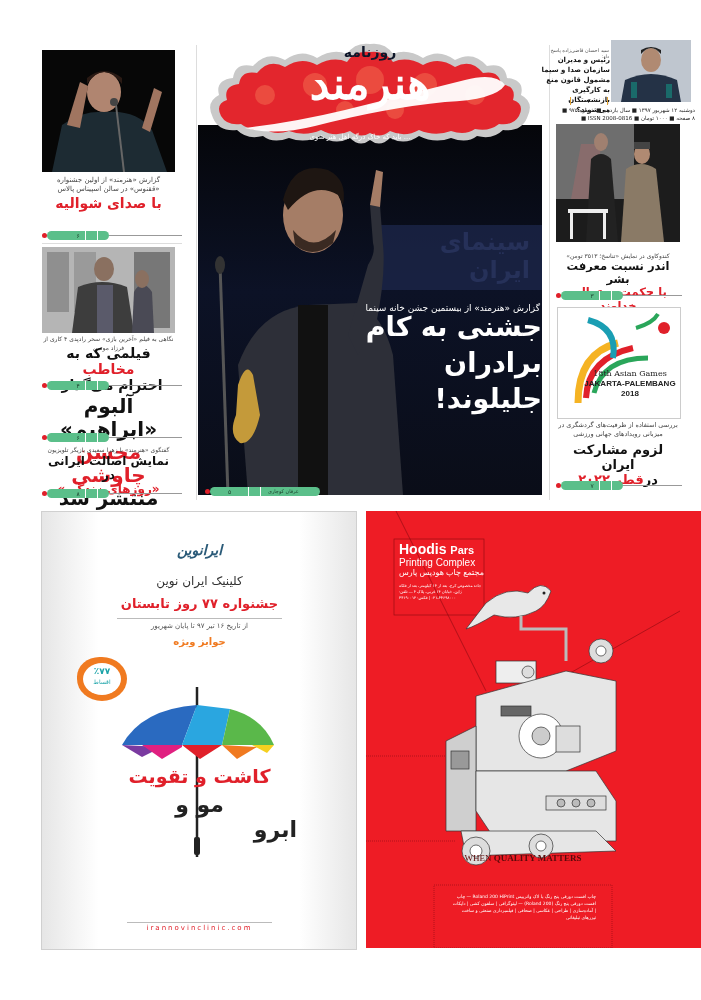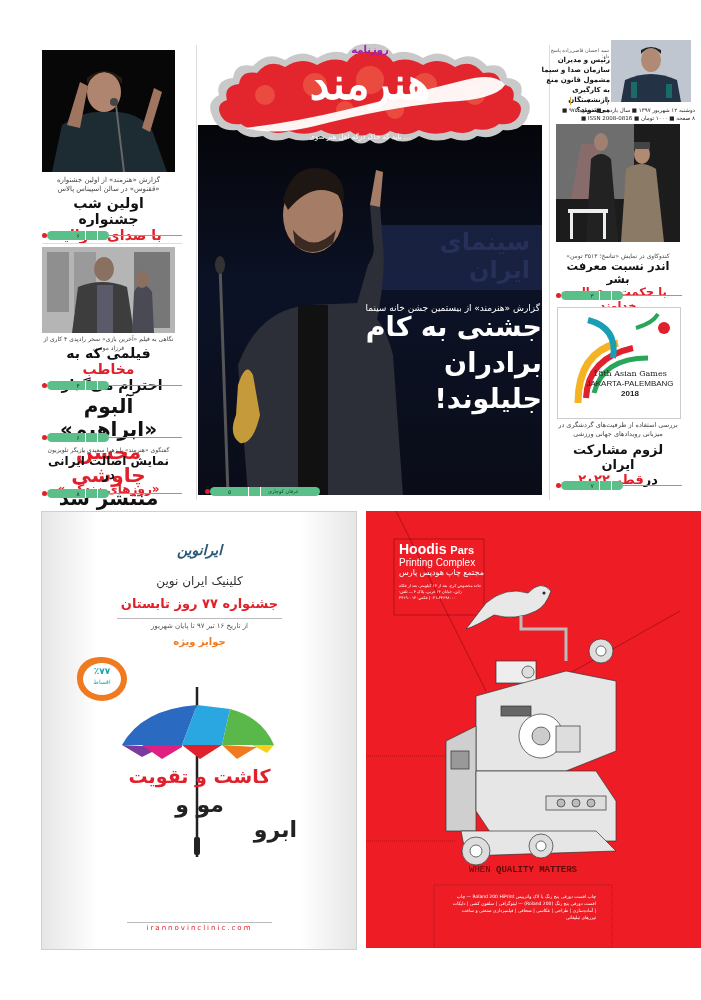--- a/index.html
+++ b/index.html
@@ -30,21 +30,20 @@
     <ellipse cx="62" cy="42" rx="17" ry="20" fill="#b08570"></ellipse>
     <path d="M45 34 Q62 10 80 34 L80 28 Q62 14 45 28Z" fill="#2a1a14"></path>
     <path d="M25 75 L38 32 L46 36 L38 78Z" fill="#a07560"></path>
     <path d="M100 78 L112 38 L120 42 L108 82Z" fill="#a07560"></path>
     <line x1="74" y1="55" x2="82" y2="122" stroke="#666" stroke-width="2"></line>
     <circle cx="72" cy="52" r="4" fill="#444"></circle>
   </svg>
 </div>
 <div class="caption abs" style="left:42px;top:176px;width:133px;">گزارش «هنرمند» از اولین جشنواره «ققنوس» در سالن اسپیناس پالاس</div>
 <div class="headline abs" style="left:42px;top:195px;width:133px;font-size:14px;">
-  <div>اولین شب جشنواره</div>
   <div class="red">با صدای شوالیه</div>
 </div>
 <div class="pagebar" style="left:42px;top:231px;width:140px;">
   <span class="dot"></span>
   <span class="pill"><span>۶</span><i style="left:38px"></i><i style="left:50px"></i></span>
   <span class="line"></span>
 </div>
 <div class="hsep" style="left:42px;top:243px;width:140px;"></div>
 
 <div class="photo" style="left:42px;top:247px;width:133px;height:86px;background:#9a9a9a;">
@@ -139,21 +138,21 @@
         <circle cx="110" cy="45" r="12"></circle>
         <circle cx="165" cy="40" r="14"></circle>
       <circle cx="220" cy="45" r="12"></circle>
         <circle cx="270" cy="55" r="10"></circle>
         <circle cx="140" cy="70" r="9"></circle>
         <circle cx="190" cy="70" r="9"></circle>
     </g>
     <path d="M40 88 Q90 82 140 70 Q200 55 260 40 Q290 32 300 45 Q290 60 240 62 Q180 68 110 86 Q70 96 40 88Z" fill="#ffffff" opacity="0.95"></path>
   </svg>
 </div>
-<div class="abs" style="left:325px;top:44px;width:90px;font-size:10px;font-weight:bold;color:#a21caf;text-align:center;direction:rtl;">روزنامه</div>
+<div class="abs" style="left:325px;top:44px;width:90px;font-size:14px;font-weight:bold;color:#0f172a;text-align:center;direction:rtl;">روزنامه</div>
 <div class="abs" style="left:230px;top:58px;width:280px;font-size:44px;font-weight:bold;color:#fff;text-align:center;direction:rtl;line-height:52px;font-family:'DejaVu Serif',serif;">هنرمند</div>
 <div class="abs" style="left:300px;top:133px;width:120px;font-size:7px;color:#fff;text-align:center;direction:rtl;">... باید که خاک درگه اهل هنر شوی</div>
 
 <div class="photo" style="left:611px;top:40px;width:80px;height:62px;background:#c7cbd4;">
   <svg width="80" height="62" viewBox="0 0 80 62">
     <rect width="80" height="62" fill="#bfc6cf"></rect>
     <path d="M10 62 L14 40 Q40 28 66 40 L70 62Z" fill="#243246"></path>
     <ellipse cx="40" cy="20" rx="10" ry="12" fill="#b08a72"></ellipse>
     <path d="M30 14 Q40 2 50 14 L50 10 Q40 4 30 10Z" fill="#222"></path>
     <rect x="20" y="42" width="6" height="16" fill="#1a6a6a"></rect>
@@ -199,21 +198,21 @@
     <path d="M20 95 Q20 45 60 35" fill="none" stroke="#f5b323" stroke-width="7"></path>
     <path d="M28 90 Q30 50 75 40" fill="none" stroke="#e0202a" stroke-width="6"></path>
     <path d="M36 85 Q45 50 90 50" fill="none" stroke="#2aa65a" stroke-width="5"></path>
     <path d="M30 12 Q60 20 55 50" fill="none" stroke="#1a9eb3" stroke-width="6"></path>
     <path d="M78 20 Q95 15 100 6" fill="none" stroke="#2aa65a" stroke-width="4"></path>
     <circle cx="106" cy="20" r="6" fill="#e0202a"></circle>
   </svg>
 </div>
 <div class="abs" style="left:575px;top:369px;width:110px;font-size:8px;font-family:'DejaVu Serif',serif;color:#222;text-align:center;line-height:10px;">
   <div>18th Asian Games</div>
-  <div style="font-family:'Liberation Sans',sans-serif;font-weight:normal;">JAKARTA-PALEMBANG</div>
+  <div style="font-family:'Liberation Sans',sans-serif;font-weight:bold;">JAKARTA-PALEMBANG</div>
   <div style="font-family:'Liberation Sans',sans-serif;font-weight:bold;">2018</div>
 </div>
 <div class="caption abs" style="left:556px;top:421px;width:124px;font-size:6.5px;">بررسی استفاده از ظرفیت‌های گردشگری در میزبانی رویدادهای جهانی ورزشی</div>
 <div class="headline abs" style="left:556px;top:443px;width:124px;font-size:13px;">
   <div>لزوم مشارکت ایران</div>
   <div><span>در</span><span class="red">قطر ۲۰۲۲</span></div>
 </div>
 <div class="pagebar" style="left:556px;top:481px;width:126px;">
   <span class="dot"></span>
   <span class="pill"><span>۷</span><i style="left:38px"></i><i style="left:50px"></i></span>
@@ -293,17 +292,17 @@
       <circle cx="235" cy="140" r="12" fill="#ddd"></circle>
         <circle cx="235" cy="140" r="5" fill="#fff"></circle>
     </g>
   </svg>
   <div class="abs" style="left:33px;top:30px;width:85px;color:#fff;font-family:'Liberation Sans',sans-serif;">
     <div style="font-size:14px;"><b>Hoodis</b> <span style="font-size:11px;font-weight:bold;">Pars</span></div>
     <div style="font-size:10px;">Printing Complex</div>
     <div style="font-size:8px;direction:rtl;text-align:left;">مجتمع چاپ هودیس پارس</div>
     <div style="font-size:4px;line-height:6px;direction:rtl;text-align:left;margin-top:6px;">جاده مخصوص کرج، بعد از ۱۴ کیلومتر، بعد از فلکه ژاپن، خیابان ۱۴ غربی، پلاک ۴ — تلفن: ۴۴۶۹۸۰۰۰-۰۲۱ | فکس: ۴۴۱۹۰۰۱۲</div>
   </div>
-  <div class="abs" style="left:60px;top:354px;width:194px;font-size:9px;color:#5a0a0a;text-align:center;font-family:Liberation Mono, monospace;">
+  <div class="abs" style="left:60px;top:342px;width:194px;font-size:9px;color:#5a0a0a;text-align:center;font-family:Liberation Serif, serif;">
     <span>WHEN</span> <b>QUALITY MATTERS</b>
   </div>
   <div class="abs" style="left:85px;top:382px;width:145px;font-size:4.5px;line-height:7px;color:#fff;direction:rtl;text-align:right;">چاپ افست دورقی پنج رنگ با لاک واترپیس Roland 200 HiPrint — چاپ افست دورقی پنج رنگ (Roland 200) — لیتوگرافی | سلفون کشی | دایکات | آماده‌سازی | طراحی | عکاسی | صحافی | فیلمبرداری صنعتی و ساخت تیزرهای تبلیغاتی</div>
 </div>
 
 </body></html>

